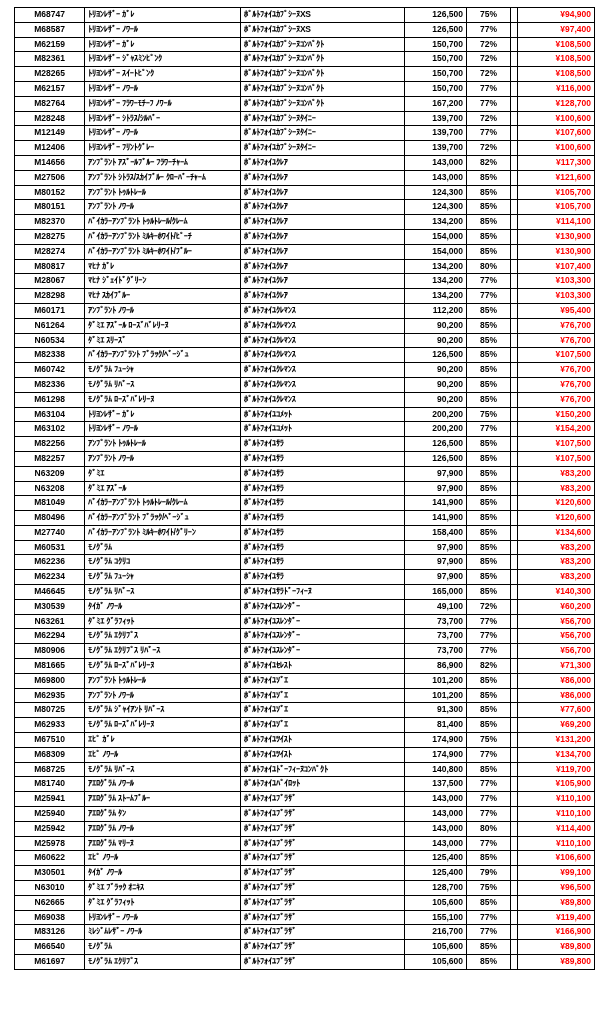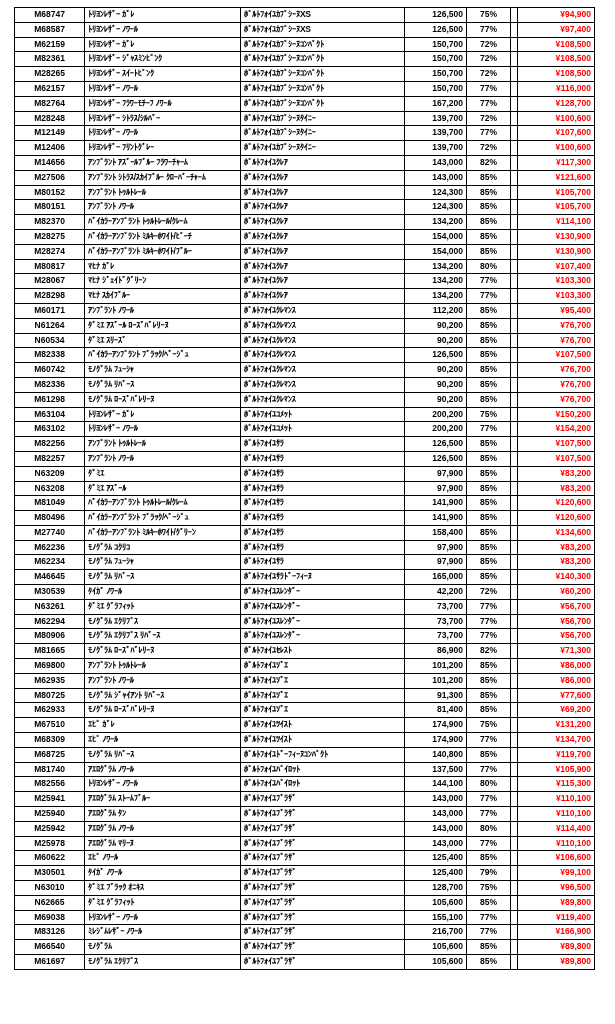--- a/index.html
+++ b/index.html
@@ -417,20 +417,29 @@
         <tr>
           <td class="c-code">M27740</td>
           <td class="c-name">ﾊﾞｲｶﾗｰｱﾝﾌﾟﾗﾝﾄ ﾐﾙｷｰﾎﾜｲﾄ/ｸﾞﾘｰﾝ</td>
           <td class="c-model">ﾎﾟﾙﾄﾌｫｲﾕｻﾗ</td>
           <td class="c-price">158,400</td>
           <td class="c-rate">85%</td>
           <td class="c-gap"></td>
           <td class="c-sale" style="color: rgb(255, 0, 0);">¥134,600</td>
         </tr>
 
+        <tr>
+          <td class="c-code">M60531</td>
+          <td class="c-name">ﾓﾉｸﾞﾗﾑ</td>
+          <td class="c-model">ﾎﾟﾙﾄﾌｫｲﾕｻﾗ</td>
+          <td class="c-price">97,900</td>
+          <td class="c-rate">85%</td>
+          <td class="c-gap"></td>
+          <td class="c-sale" style="color: rgb(255, 0, 0);">¥83,200</td>
+        </tr>
 
         <tr>
           <td class="c-code">M62236</td>
           <td class="c-name">ﾓﾉｸﾞﾗﾑ ｺｸﾘｺ</td>
           <td class="c-model">ﾎﾟﾙﾄﾌｫｲﾕｻﾗ</td>
           <td class="c-price">97,900</td>
           <td class="c-rate">85%</td>
           <td class="c-gap"></td>
           <td class="c-sale" style="color: rgb(255, 0, 0);">¥83,200</td>
         </tr>
@@ -454,21 +463,21 @@
           <td class="c-price">165,000</td>
           <td class="c-rate">85%</td>
           <td class="c-gap"></td>
           <td class="c-sale" style="color: rgb(255, 0, 0);">¥140,300</td>
         </tr>
 
         <tr>
           <td class="c-code">M30539</td>
           <td class="c-name">ﾀｲｶﾞ ﾉﾜｰﾙ</td>
           <td class="c-model">ﾎﾟﾙﾄﾌｫｲﾕｽﾚﾝﾀﾞｰ</td>
-          <td class="c-price">42,200</td>
+          <td class="c-price">49,100</td>
           <td class="c-rate">72%</td>
           <td class="c-gap"></td>
           <td class="c-sale" style="color: rgb(255, 0, 0);">¥60,200</td>
         </tr>
 
         <tr>
           <td class="c-code">N63261</td>
           <td class="c-name">ﾀﾞﾐｴ ｸﾞﾗﾌｨｯﾄ</td>
           <td class="c-model">ﾎﾟﾙﾄﾌｫｲﾕｽﾚﾝﾀﾞｰ</td>
           <td class="c-price">73,700</td>
@@ -580,29 +589,20 @@
         <tr>
           <td class="c-code">M81740</td>
           <td class="c-name">ｱｴﾛｸﾞﾗﾑ ﾉﾜｰﾙ</td>
           <td class="c-model">ﾎﾟﾙﾄﾌｫｲﾕﾊﾟｲﾛｯﾄ</td>
           <td class="c-price">137,500</td>
           <td class="c-rate">77%</td>
           <td class="c-gap"></td>
           <td class="c-sale" style="color: rgb(255, 0, 0);">¥105,900</td>
         </tr>
 
-        <tr>
-          <td class="c-code">M82556</td>
-          <td class="c-name">ﾄﾘﾖﾝﾚｻﾞｰ ﾉﾜｰﾙ</td>
-          <td class="c-model">ﾎﾟﾙﾄﾌｫｲﾕﾊﾟｲﾛｯﾄ</td>
-          <td class="c-price">144,100</td>
-          <td class="c-rate">80%</td>
-          <td class="c-gap"></td>
-          <td class="c-sale" style="color: rgb(255, 0, 0);">¥115,300</td>
-        </tr>
 
         <tr>
           <td class="c-code">M25941</td>
           <td class="c-name">ｱｴﾛｸﾞﾗﾑ ｽﾄｰﾑﾌﾞﾙｰ</td>
           <td class="c-model">ﾎﾟﾙﾄﾌｫｲﾕﾌﾞﾗｻﾞ</td>
           <td class="c-price">143,000</td>
           <td class="c-rate">77%</td>
           <td class="c-gap"></td>
           <td class="c-sale" style="color: rgb(255, 0, 0);">¥110,100</td>
         </tr>

